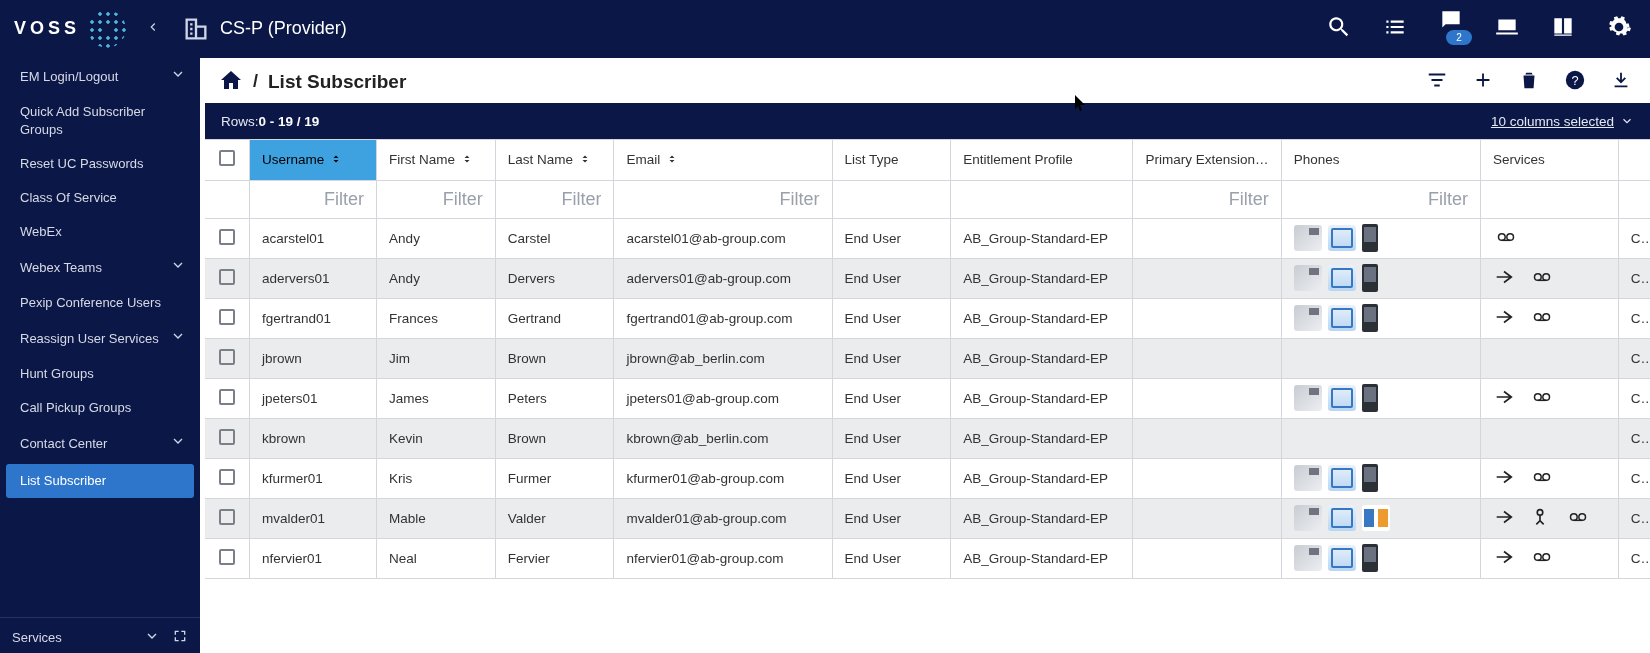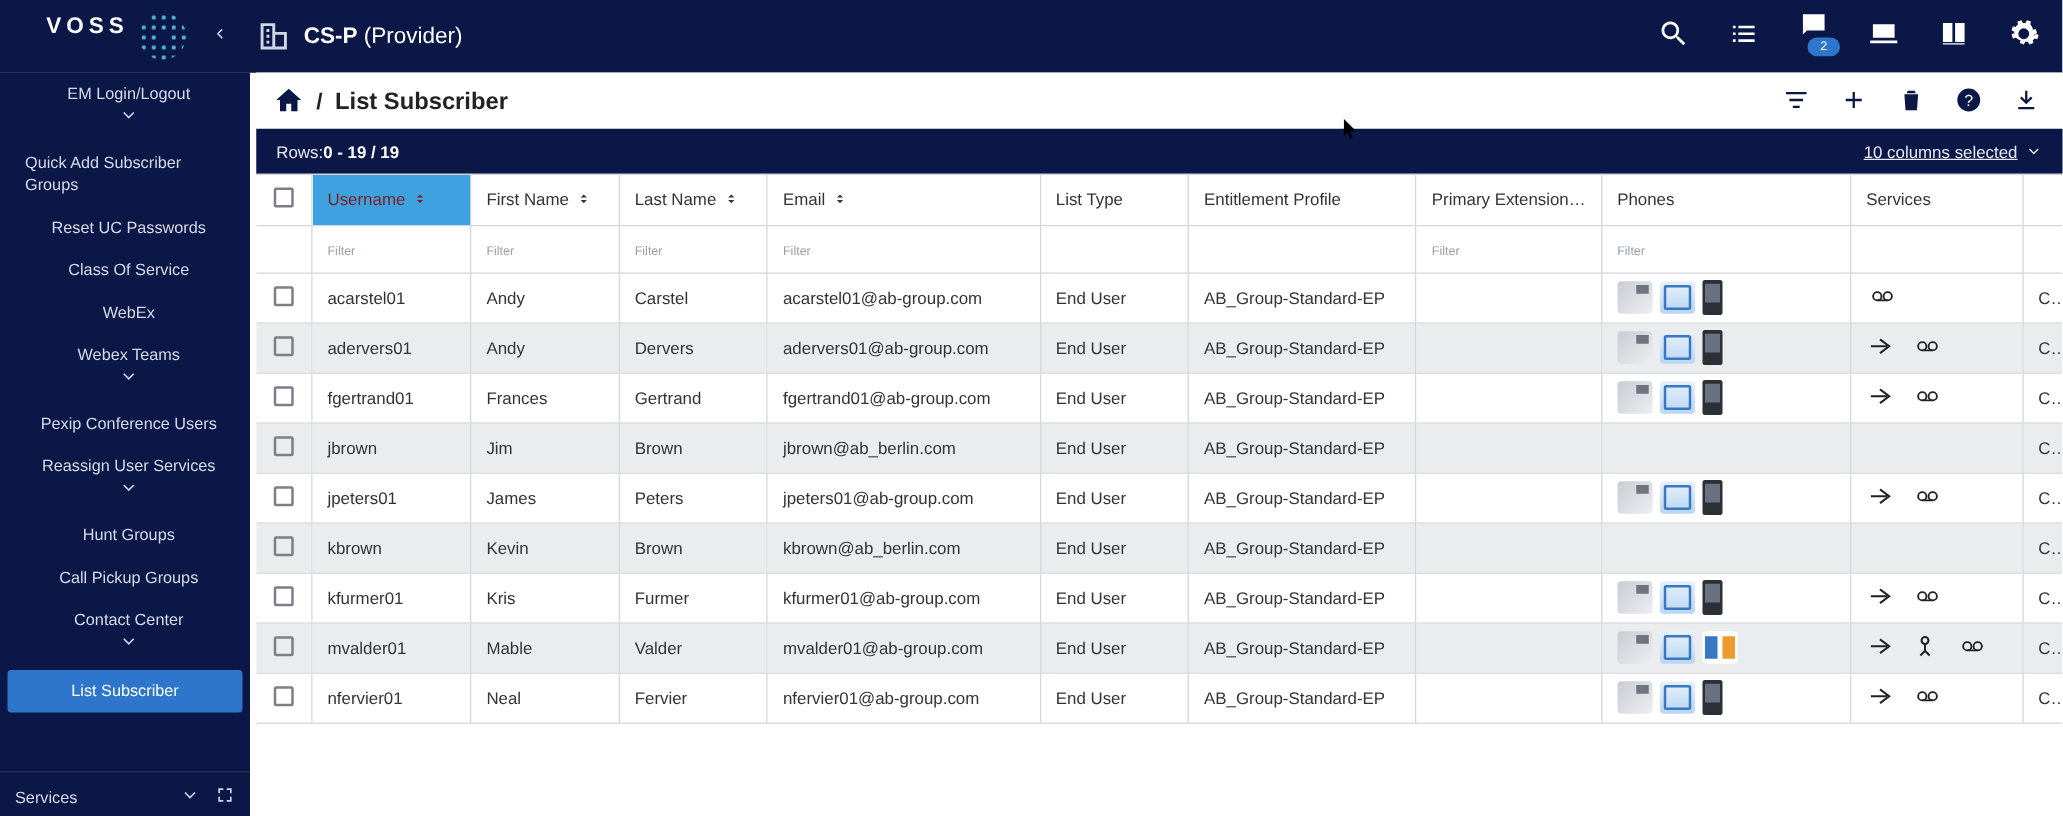--- a/index.html
+++ b/index.html
@@ -16,42 +16,42 @@
   
   .top-header {
     background: #0b1746;
     height: 58px;
     display: flex;
     align-items: center;
     color: #fff;
     padding: 0 10px 0 14px;
     border-bottom: 1px solid #0b1746;
   }
-  .logo-block { display: flex; gap: 8px; margin-left: 23px; }
+  .logo-block { display: flex; align-items: center; gap: 8px; }
   .logo-text { font-weight: 600; letter-spacing: 4px; font-size: 18px; }
   .logo-mark {
     width: 38px; height: 38px; border-radius: 50%;
     position: relative;
   }
   .logo-mark::before {
     content: ""; position: absolute; inset: 0;
     background:
       radial-gradient(circle, #4db3d6 1.5px, transparent 2px) 0 0/8px 8px;
     border-radius: 50%;
     mask: radial-gradient(circle at center, transparent 4px, #000 5px);
   }
   .header-collapse {
     margin-left: 20px; margin-right: 22px;
     cursor: pointer;
   }
   .header-collapse svg { width: 14px; height: 14px; stroke: #cfd6e6; stroke-width: 2; fill: none; }
   .org-block { display: flex; align-items: center; gap: 10px; }
   .org-block svg.building { width: 28px; height: 28px; fill: #cfd6e6; }
   .org-name { font-size: 18px; }
-  .org-name b { font-weight: 700; }
+  .org-name b { font-weight: 400; }
   .header-spacer { flex: 1; }
   .header-icons { display: flex; align-items: center; gap: 30px; margin-right: 8px; }
   .header-icons span { cursor: pointer; position: relative; }
   .header-icons svg { width: 26px; height: 26px; fill: #fff; }
   .badge {
     position: absolute; top: -6px; right: -8px;
     min-width: 15px; height: 15px;
     background: #2d76cc; color: #fff;
     border-radius: 8px; font-size: 10px;
     display: flex; align-items: center; justify-content: center;
@@ -72,21 +72,20 @@
   }
   .sidebar-items { flex: 1; overflow: hidden; }
   .sidebar-item {
     padding: 8px 14px 8px 20px;
     font-size: 13px;
     line-height: 18px;
     display: flex;
     align-items: center;
     justify-content: space-between;
     cursor: pointer;
-    flex-direction: column;
   }
   .sidebar-item.selected {
     background: #2d76cc;
     color: #fff;
     border-radius: 3px;
     margin: 2px 6px;
     padding-left: 14px;
   }
   .sidebar-item .chev svg { width: 16px; height: 16px; stroke: #cfd6e6; stroke-width: 2; fill: none; }
   .sidebar-bottom {
@@ -166,32 +165,32 @@
   }
   th:last-child, td:last-child { border-right: none; }
 
   thead th {
     background: #fff;
     font-weight: 500;
     color: #333;
   }
   thead th.sorted {
     background: #3fa2e0;
-    color: #7f1d1d;
+    color: #000000;
     margin-left: 20px;
   }
   thead tr.filter-row th {
     background: #fff;
     height: 38px;
     font-weight: 400;
     color: #9aa0ab;
   }
   thead tr.filter-row th input {
-    border: none; width: 100%; text-align: left;
-    font-size: 10px; color: #0f172a; outline: none;
+    border: none; width: 100%; text-align: right;
+    font-size: 18px; color: #0f172a; outline: none;
     background: transparent;
   }
   thead tr.filter-row th input::placeholder { color: #9aa0ab; }
 
   tbody tr:nth-child(odd) { background: #fff; }
   tbody tr:nth-child(even) { background: #ebecee; }
 
   .chk {
     width: 16px; height: 16px;
     border: 2px solid #7b7f89;

